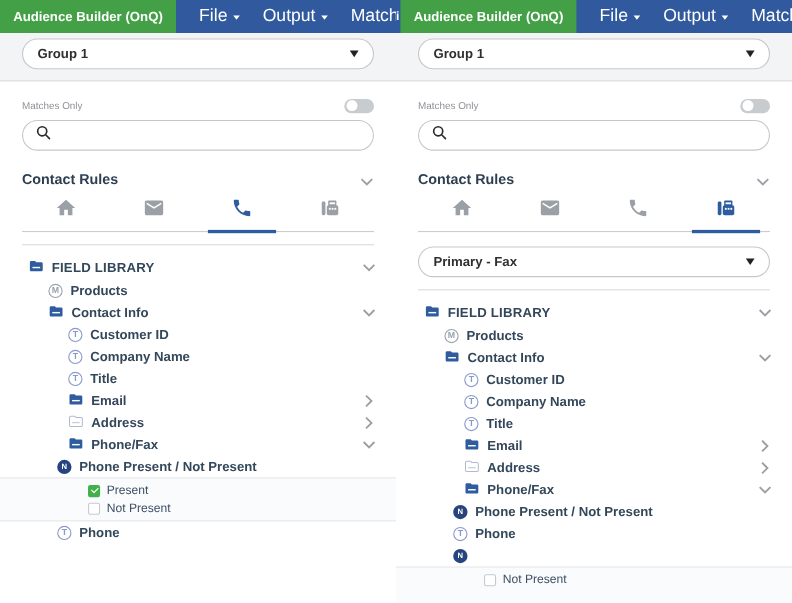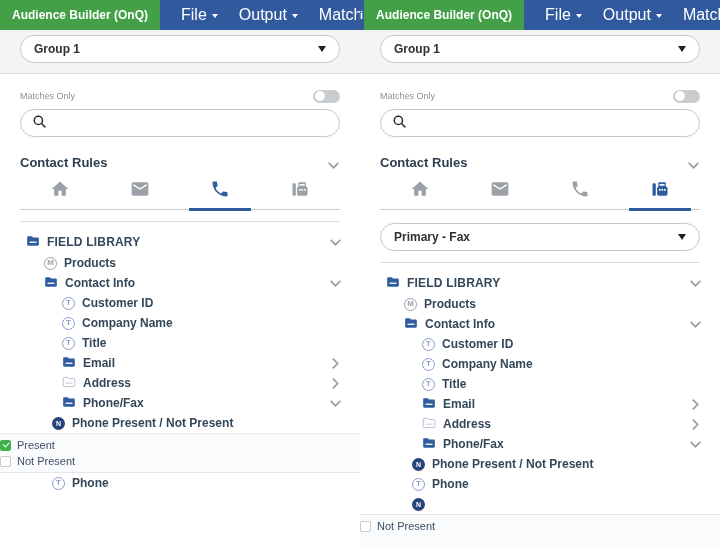--- a/index.html
+++ b/index.html
@@ -59,21 +59,21 @@
   .ico-circ { display:inline-flex; width:13px; height:13px; border-radius:50%; align-items:center;
     justify-content:center; font-size:8px; font-weight:700; flex:0 0 auto; line-height:1; }
   .ico-t { border:1px solid #8a99cc; color:#8a99cc; }
   .ico-m { border:1px solid #9aa3ad; color:#9aa3ad; }
   .ico-n { background:#27447e; color:#fff; font-size:7px; }
   .chev { flex:0 0 auto; display:inline-flex; }
   .chev-right { transform:rotate(-90deg); }
 
   
   .cb-section { background:#fafbfc; border-top:1px solid #e4e7ea; border-bottom:1px solid #e4e7ea; padding:3px 0; }
-  .cb-row { display:flex; align-items:center; height:16px; font-size:11px; color:#3d4f66; cursor:pointer; }
+  .cb-row { display:flex; align-items:center; height:16px; padding-left:80px; font-size:11px; color:#3d4f66; cursor:pointer; }
   .cb { width:11px; height:11px; border-radius:2px; margin-right:6px; position:relative; flex:0 0 auto; }
   .cb.on { background:#43b14b; }
   .cb.on::after { content:''; position:absolute; left:2.5px; top:2.5px; width:5px; height:2.5px;
     border-left:1.6px solid #fff; border-bottom:1.6px solid #fff; transform:rotate(-45deg); }
   .cb.off { background:#fff; border:1px solid #c6cacd; }
 </style>
 </head>
 <body>
 
 <div class="app">

